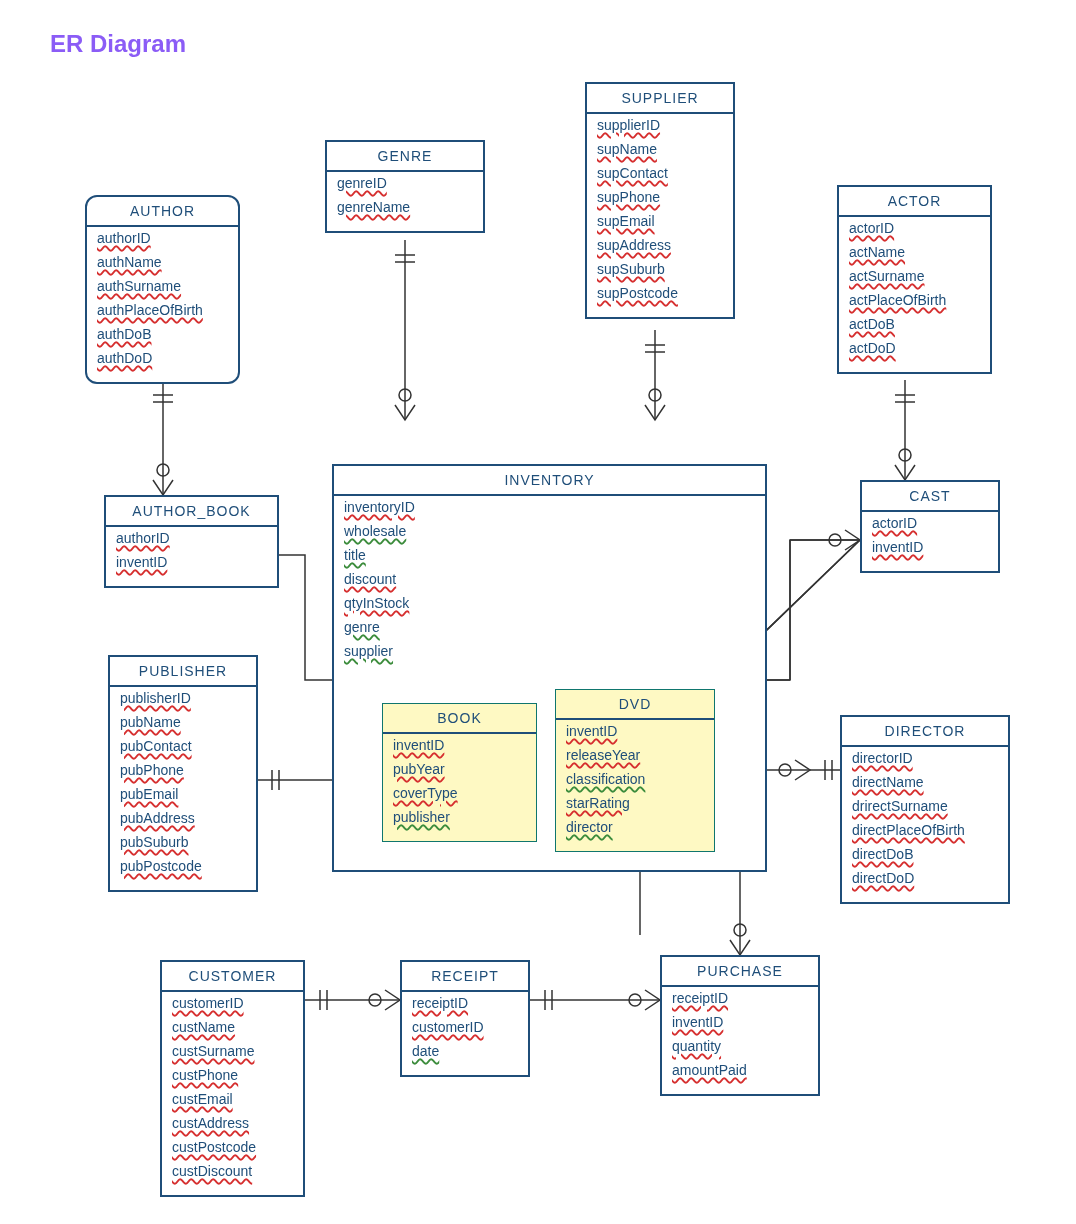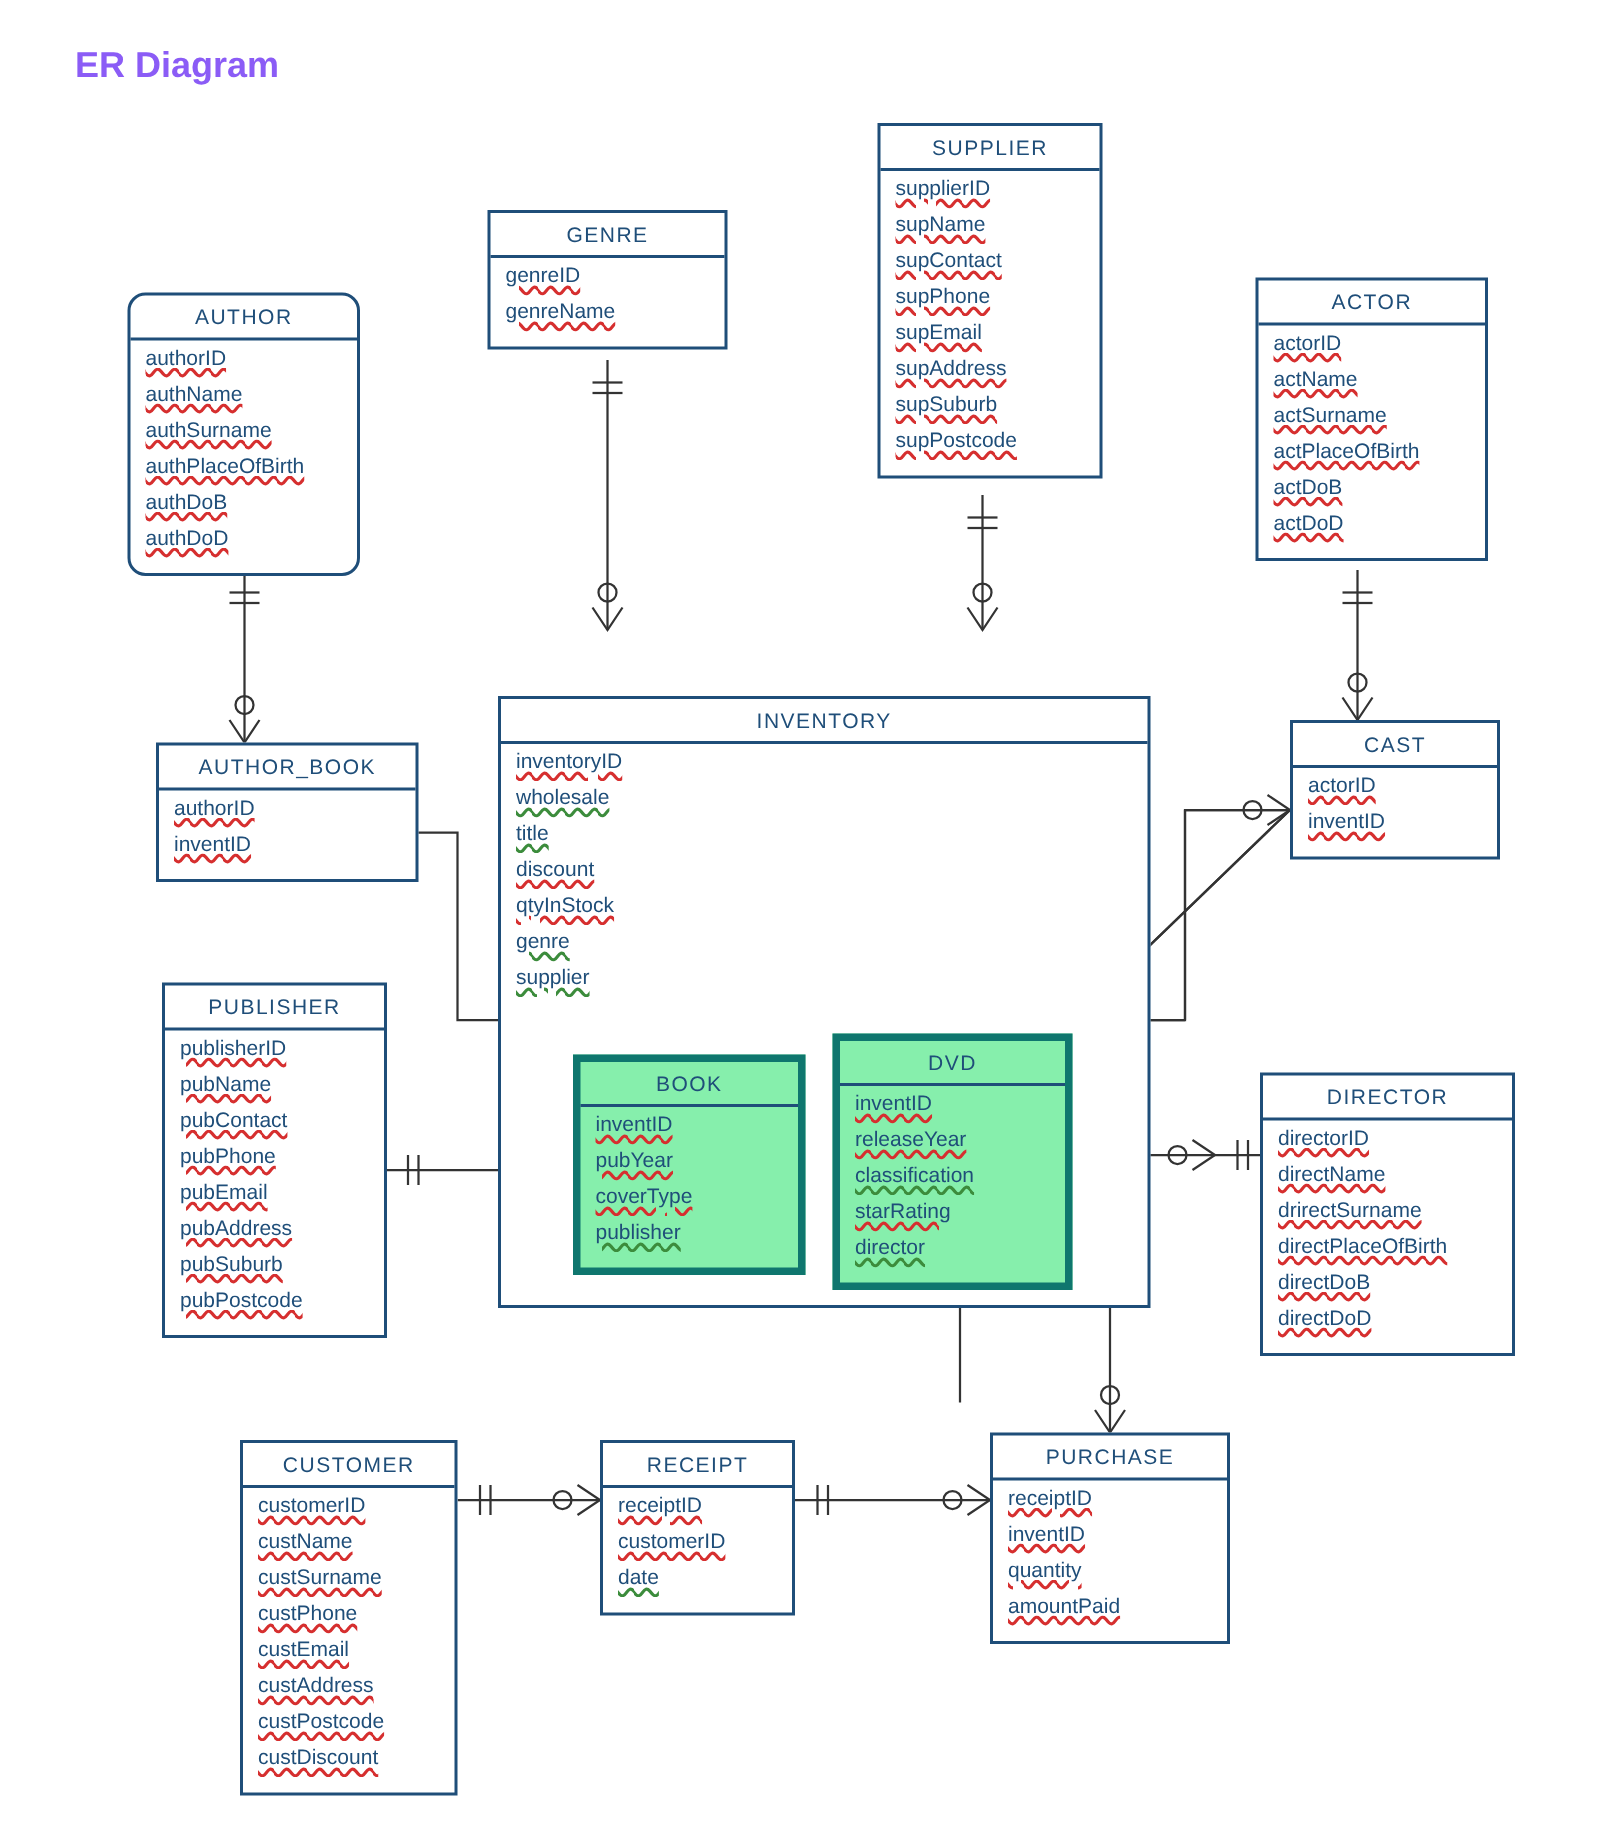--- a/index.html
+++ b/index.html
@@ -60,22 +60,22 @@
     height: 1224px;
     pointer-events: none;
   }
   svg.connectors line, svg.connectors path, svg.connectors circle {
     stroke: #333;
     stroke-width: 1.5;
     fill: none;
   }
   .inner-box {
     position: absolute;
-    border: 5px solid #0f766e;
-    background: #86efac;
+    border: 1px solid #0f766e;
+    background: #fef9c3;
     box-sizing: border-box;
   }
 </style>
 </head>
 <body>
 
 <div class="title" style="left:50px; top:30px;">ER Diagram</div>
 
 <svg class="connectors">
 

